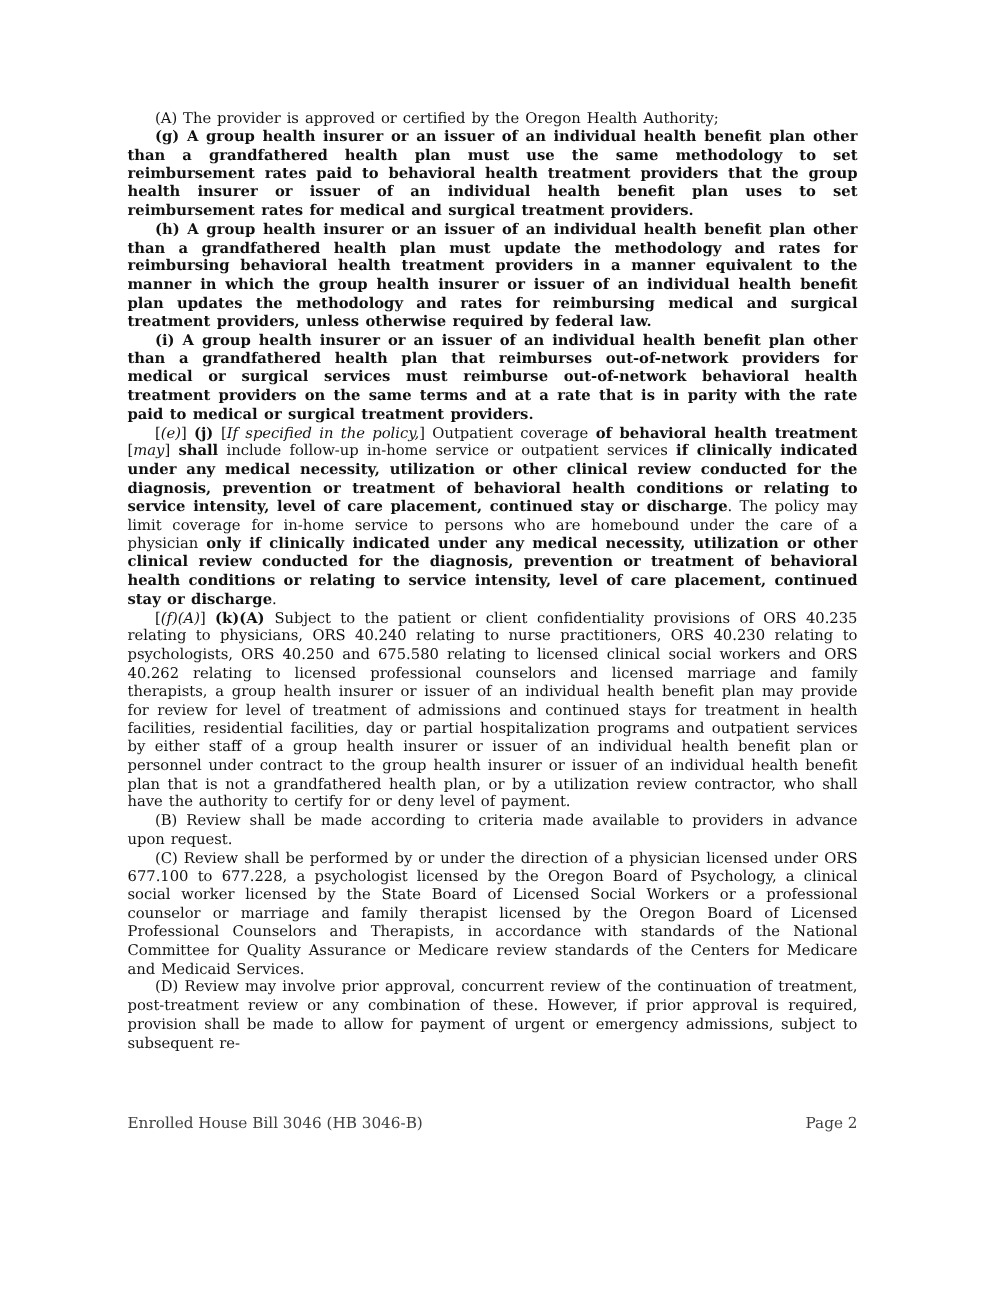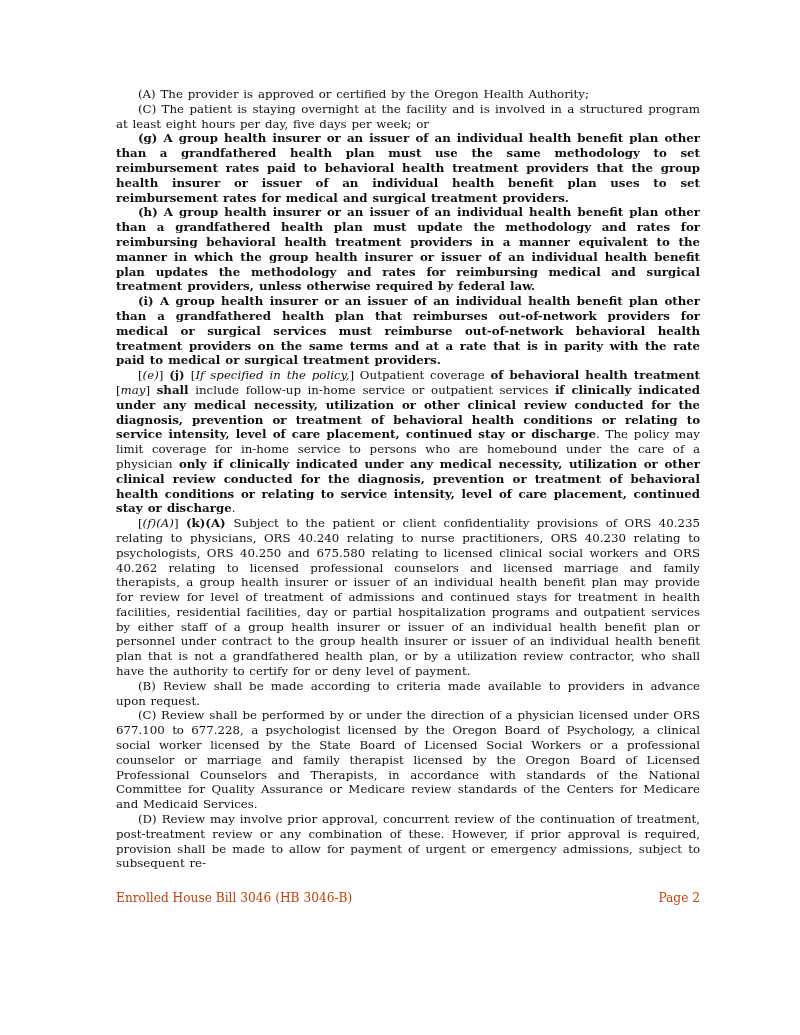--- a/index.html
+++ b/index.html
@@ -12,21 +12,20 @@
     position: relative;
     background: #ffffff;
     color: #111111;
     font-family: "DejaVu Serif", "Liberation Serif", serif;
     overflow: hidden;
   }
   .page {
     position: absolute;
     inset: 0;
     background: #ffffff;
-    margin-left: 14px;
   }
   .body-text {
     position: absolute;
     left: 102px;
     top: 87px;
     width: 584px;
   }
   .para {
     margin: 0;
     font-size: 11.8px;
@@ -41,30 +40,29 @@
   .para span.n { font-weight: normal; font-style: normal; }
   .footer {
     position: absolute;
     left: 102px;
     top: 891px;
     width: 584px;
     display: flex;
     justify-content: space-between;
     font-size: 12.2px;
     line-height: 15px;
-    color: #c2410c;
+    color: #404040;
   }
 </style>
 </head>
 <body>
 
 <div class="page">
   <div class="body-text">
       <p class="para"><span class="n">(A) The provider is approved or certified by the Oregon Health Authority;</span></p>
-      <p class="para"><span class="n">(C) The patient is staying overnight at the facility and is involved in a structured program at least eight hours per day, five days per week; or</span></p>
       <p class="para"><span class="b">(g) A group health insurer or an issuer of an individual health benefit plan other than a grandfathered health plan must use the same methodology to set reimbursement rates paid to behavioral health treatment providers that the group health insurer or issuer of an individual health benefit plan uses to set reimbursement rates for medical and surgical treatment providers.</span></p>
       <p class="para"><span class="b">(h) A group health insurer or an issuer of an individual health benefit plan other than a grandfathered health plan must update the methodology and rates for reimbursing behavioral health treatment providers in a manner equivalent to the manner in which the group health insurer or issuer of an individual health benefit plan updates the methodology and rates for reimbursing medical and surgical treatment providers, unless otherwise required by federal law.</span></p>
       <p class="para"><span class="b">(i) A group health insurer or an issuer of an individual health benefit plan other than a grandfathered health plan that reimburses out-of-network providers for medical or surgical services must reimburse out-of-network behavioral health treatment providers on the same terms and at a rate that is in parity with the rate paid to medical or surgical treatment providers.</span></p>
       <p class="para"><span class="n">[</span><span class="i">(e)</span><span class="n">] </span><span class="b">(j) </span><span class="n">[</span><span class="i">If specified in the policy,</span><span class="n">] Outpatient coverage </span><span class="b">of behavioral health treatment </span><span class="n">[</span><span class="i">may</span><span class="n">] </span><span class="b">shall</span><span class="n"> include follow-up in-home service or outpatient services </span><span class="b">if clinically indicated under any medical necessity, utilization or other clinical review conducted for the diagnosis, prevention or treatment of behavioral health conditions or relating to service intensity, level of care placement, continued stay or discharge</span><span class="n">. The policy may limit coverage for in-home service to persons who are homebound under the care of a physician </span><span class="b">only if clinically indicated under any medical necessity, utilization or other clinical review conducted for the diagnosis, prevention or treatment of behavioral health conditions or relating to service intensity, level of care placement, continued stay or discharge</span><span class="n">.</span></p>
       <p class="para"><span class="n">[</span><span class="i">(f)(A)</span><span class="n">] </span><span class="b">(k)(A) </span><span class="n">Subject to the patient or client confidentiality provisions of ORS 40.235 relating to physicians, ORS 40.240 relating to nurse practitioners, ORS 40.230 relating to psychologists, ORS 40.250 and 675.580 relating to licensed clinical social workers and ORS 40.262 relating to licensed professional counselors and licensed marriage and family therapists, a group health insurer or issuer of an individual health benefit plan may provide for review for level of treatment of admissions and continued stays for treatment in health facilities, residential facilities, day or partial hospitalization programs and outpatient services by either staff of a group health insurer or issuer of an individual health benefit plan or personnel under contract to the group health insurer or issuer of an individual health benefit plan that is not a grandfathered health plan, or by a utilization review contractor, who shall have the authority to certify for or deny level of payment.</span></p>
       <p class="para"><span class="n">(B) Review shall be made according to criteria made available to providers in advance upon request.</span></p>
       <p class="para"><span class="n">(C) Review shall be performed by or under the direction of a physician licensed under ORS 677.100 to 677.228, a psychologist licensed by the Oregon Board of Psychology, a clinical social worker licensed by the State Board of Licensed Social Workers or a professional counselor or marriage and family therapist licensed by the Oregon Board of Licensed Professional Counselors and Therapists, in accordance with standards of the National Committee for Quality Assurance or Medicare review standards of the Centers for Medicare and Medicaid Services.</span></p>
       <p class="para"><span class="n">(D) Review may involve prior approval, concurrent review of the continuation of treatment, post-treatment review or any combination of these. However, if prior approval is required, provision shall be made to allow for payment of urgent or emergency admissions, subject to subsequent re-</span></p>
     </div>
   <div class="footer">

